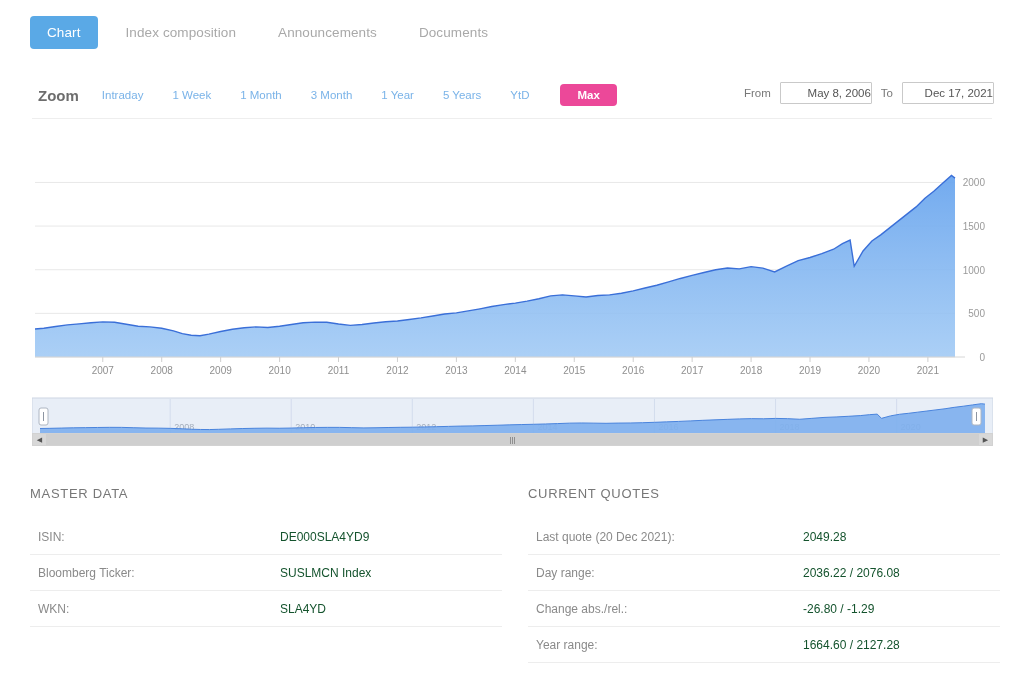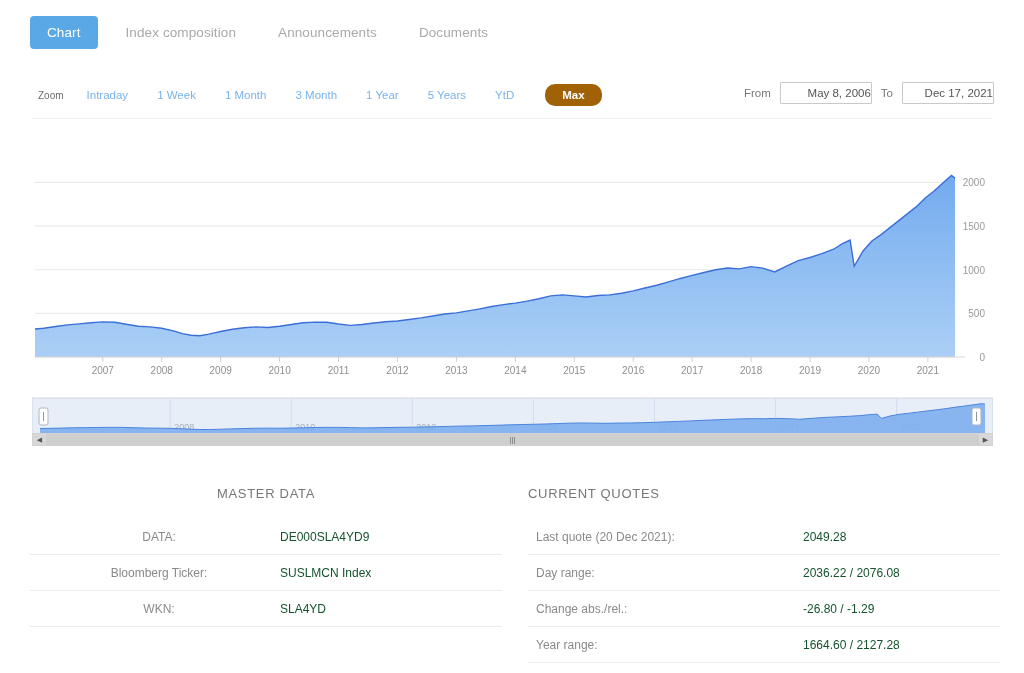--- a/index.html
+++ b/index.html
@@ -27,28 +27,28 @@
   .tab-gap { width: 14px; }
 
   
   .rangerow {
     position: absolute; left: 0; top: 84px; width: 1024px; height: 24px;
   }
   .zoomgroup {
     position: absolute; left: 38px; top: 0;
     display: flex; align-items: center;
   }
-  .zoom-label { font-size: 10px; color: #6d6d6d; margin-right: 16px; }
+  .zoom-label { font-size: 15px; color: #6d6d6d; margin-right: 16px; font-weight: bold; }
   .zoom-btn {
     font-size: 11.5px; color: #7ab3e8; cursor: pointer;
     padding: 4px 7px; margin-right: 15px; white-space: nowrap;
   }
   .zoom-btn.sel {
-    background: #a16207; color: #ffffff; font-weight: bold;
-    padding: 5px 17px; margin-left: 9px; border-radius: 10px;
+    background: #ec4899; color: #ffffff; font-weight: bold;
+    padding: 5px 17px; margin-left: 9px; border-radius: 4px;
   }
   .datesgroup {
     position: absolute; right: 30px; top: -2px;
     display: flex; align-items: center; gap: 9px;
   }
   .date-lab { font-size: 11.5px; color: #787878; }
   .date-box {
     border: 1px solid #c9c9c9; background: #fff;
     font-size: 11.5px; color: #555; text-align: right;
     padding: 4px 0; width: 92px; border-radius: 1px;
@@ -85,21 +85,21 @@
   .sb-track { flex: 1 1 auto; height: 11px; position: relative; }
   .sb-thumb {
     position: absolute; left: 0; top: 0; width: 100%; height: 11px;
     background: #cfcfcf; display: flex; align-items: center;
     justify-content: center; cursor: pointer;
   }
   .sb-grip { font-size: 8px; color: #6f6f6f; letter-spacing: 0px; }
 
   
   .panel { position: absolute; top: 486px; }
-  .panel.left { left: 30px; width: 472px; text-align: center; }
+  .panel.left { left: 30px; width: 472px; }
   .panel.right { left: 528px; width: 472px; }
   .panel-title {
     font-size: 13px; color: #777777; letter-spacing: .7px;
     margin-bottom: 18px; font-weight: normal;
   }
   .drow {
     display: flex; align-items: center;
     height: 36px; border-bottom: 1px solid #ededed;
     font-size: 12px;
   }
@@ -240,21 +240,21 @@
       <div class="sb-thumb">
         <span class="sb-grip">|||</span>
       </div>
     </div>
     <div class="sb-arrow">▶</div>
   </div>
 
   <div class="panel left">
     <div class="panel-title">MASTER DATA</div>
     <div class="drow">
-      <div class="k">DATA:</div>
+      <div class="k">ISIN:</div>
       <div class="v">DE000SLA4YD9</div>
     </div>
     <div class="drow">
       <div class="k">Bloomberg Ticker:</div>
       <div class="v">SUSLMCN Index</div>
     </div>
     <div class="drow">
       <div class="k">WKN:</div>
       <div class="v">SLA4YD</div>
     </div>

